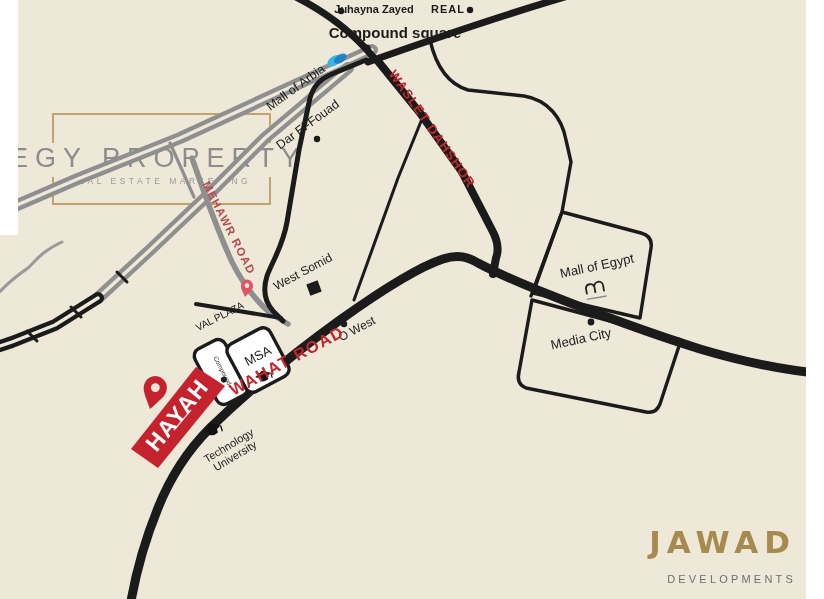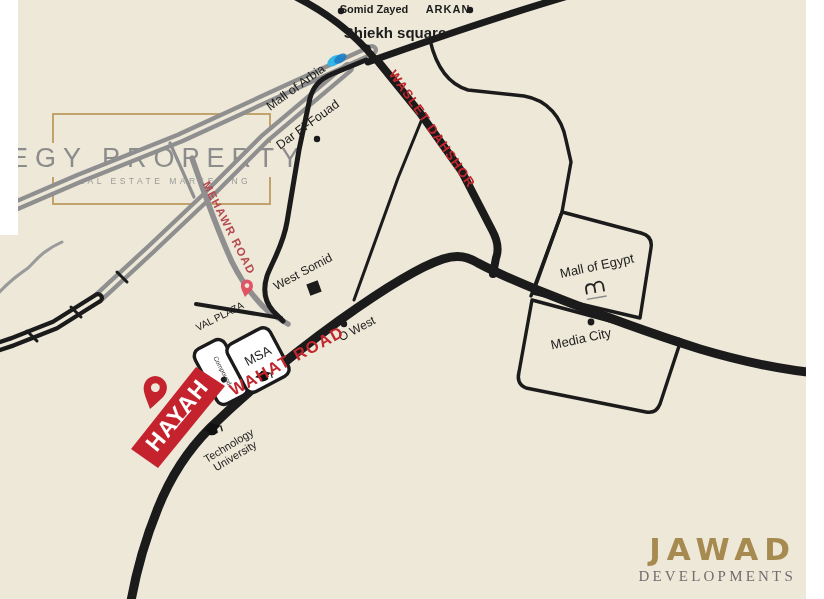--- a/index.html
+++ b/index.html
@@ -29,21 +29,21 @@
     font-size:8.5px;letter-spacing:3.5px;color:#9a9a9a;white-space:nowrap;z-index:1;
   }
   
   .strip{position:absolute;background:#ffffff;z-index:4;}
   
   #developer{position:absolute;right:28px;bottom:14px;z-index:5;text-align:right;}
   #dev-name{
     font-size:31px;font-weight:700;letter-spacing:6px;color:#a78a50;
     transform:scaleY(0.95);font-family:"DejaVu Sans", sans-serif;
   }
-  #dev-tag{font-size:15px;letter-spacing:3.2px;color:#6f6f6f;margin-top:0;font-family:Liberation Serif, serif;}
+  #dev-tag{font-size:11px;letter-spacing:3.2px;color:#6f6f6f;margin-top:12px;}
   .two-line{text-align:center;}
 </style>
 </head>
 <body>
 
 <div id="stage">
 
   <div id="watermark">
     <div class="wm-frame" style="left:52px;top:113px;width:215px;height:28px;border-top-width:2px;border-left-width:2px;border-right-width:2px;"></div>
     <div class="wm-frame" style="left:52px;top:177px;width:215px;height:26px;border-bottom-width:2px;border-left-width:2px;border-right-width:2px;"></div>
@@ -145,23 +145,23 @@
 
       <polygon points="131,449 196,367 225,386 158,468" fill="#c4232e"></polygon>
       <path d="M 174,430 L 191,410" stroke="#ffffff" stroke-width="1.2" opacity="0.85"></path>
       <g transform="translate(150,409) rotate(14) scale(1.05)">
         <path d="M0,0 C -8,-12 -11,-15 -11,-21 A 11,11 0 1 1 11,-21 C 11,-15 8,-12 0,0 Z" fill="#c4232e"></path>
         <circle cx="0" cy="-21" r="4.2" fill="#EDE8D8"></circle>
       </g>
     </g>
   </svg>
 
-  <div class="lbl ctr" style="left:374px;top:10px;font-size:11px;font-weight:600;">Somid Zayed</div>
-  <div class="lbl ctr" style="left:448px;top:10px;font-size:11px;font-weight:600;letter-spacing:1px;">ARKAN</div>
-  <div class="lbl ctr" style="left:395px;top:33px;font-size:15px;font-weight:600;">Shiekh square</div>
+  <div class="lbl ctr" style="left:374px;top:10px;font-size:11px;font-weight:600;">Juhayna Zayed</div>
+  <div class="lbl ctr" style="left:448px;top:10px;font-size:11px;font-weight:600;letter-spacing:1px;">REAL</div>
+  <div class="lbl ctr" style="left:395px;top:33px;font-size:15px;font-weight:600;">Compound square</div>
   <div class="lbl" style="left:296px;top:88px;font-size:12.5px;transform:translate(-50%,-50%) rotate(-36deg);">Mall of Arbia</div>
   <div class="lbl" style="left:308px;top:125px;font-size:12.5px;transform:translate(-50%,-50%) rotate(-36deg);">Dar El-Fouad</div>
   <div class="lbl road-label red" style="left:432px;top:129px;font-size:13px;transform:translate(-50%,-50%) rotate(55deg);">WASLET DAHSHOR</div>
   <div class="lbl road-label mehawr-red" style="left:229px;top:228px;font-size:11.5px;transform:translate(-50%,-50%) rotate(63deg);">MEHAWR ROAD</div>
   <div class="lbl" style="left:303px;top:272px;font-size:12px;transform:translate(-50%,-50%) rotate(-28deg);">West Somid</div>
   <div class="lbl" style="left:220px;top:317px;font-size:10px;transform:translate(-50%,-50%) rotate(-27deg);">VAL PLAZA</div>
   <div class="lbl" style="left:258px;top:356px;font-size:13px;font-weight:500;transform:translate(-50%,-50%) rotate(-28deg);">MSA</div>
   <div class="lbl" style="left:357px;top:329px;font-size:12px;transform:translate(-50%,-50%) rotate(-28deg);">O West</div>
   <div class="lbl road-label red" style="left:287px;top:361px;font-size:16.5px;letter-spacing:1.5px;transform:translate(-50%,-50%) rotate(-28.5deg);">WAHAT ROAD</div>
   <div class="lbl" style="left:222px;top:371px;font-size:6.5px;color:#333;transform:translate(-50%,-50%) rotate(62deg);">Compound</div>

